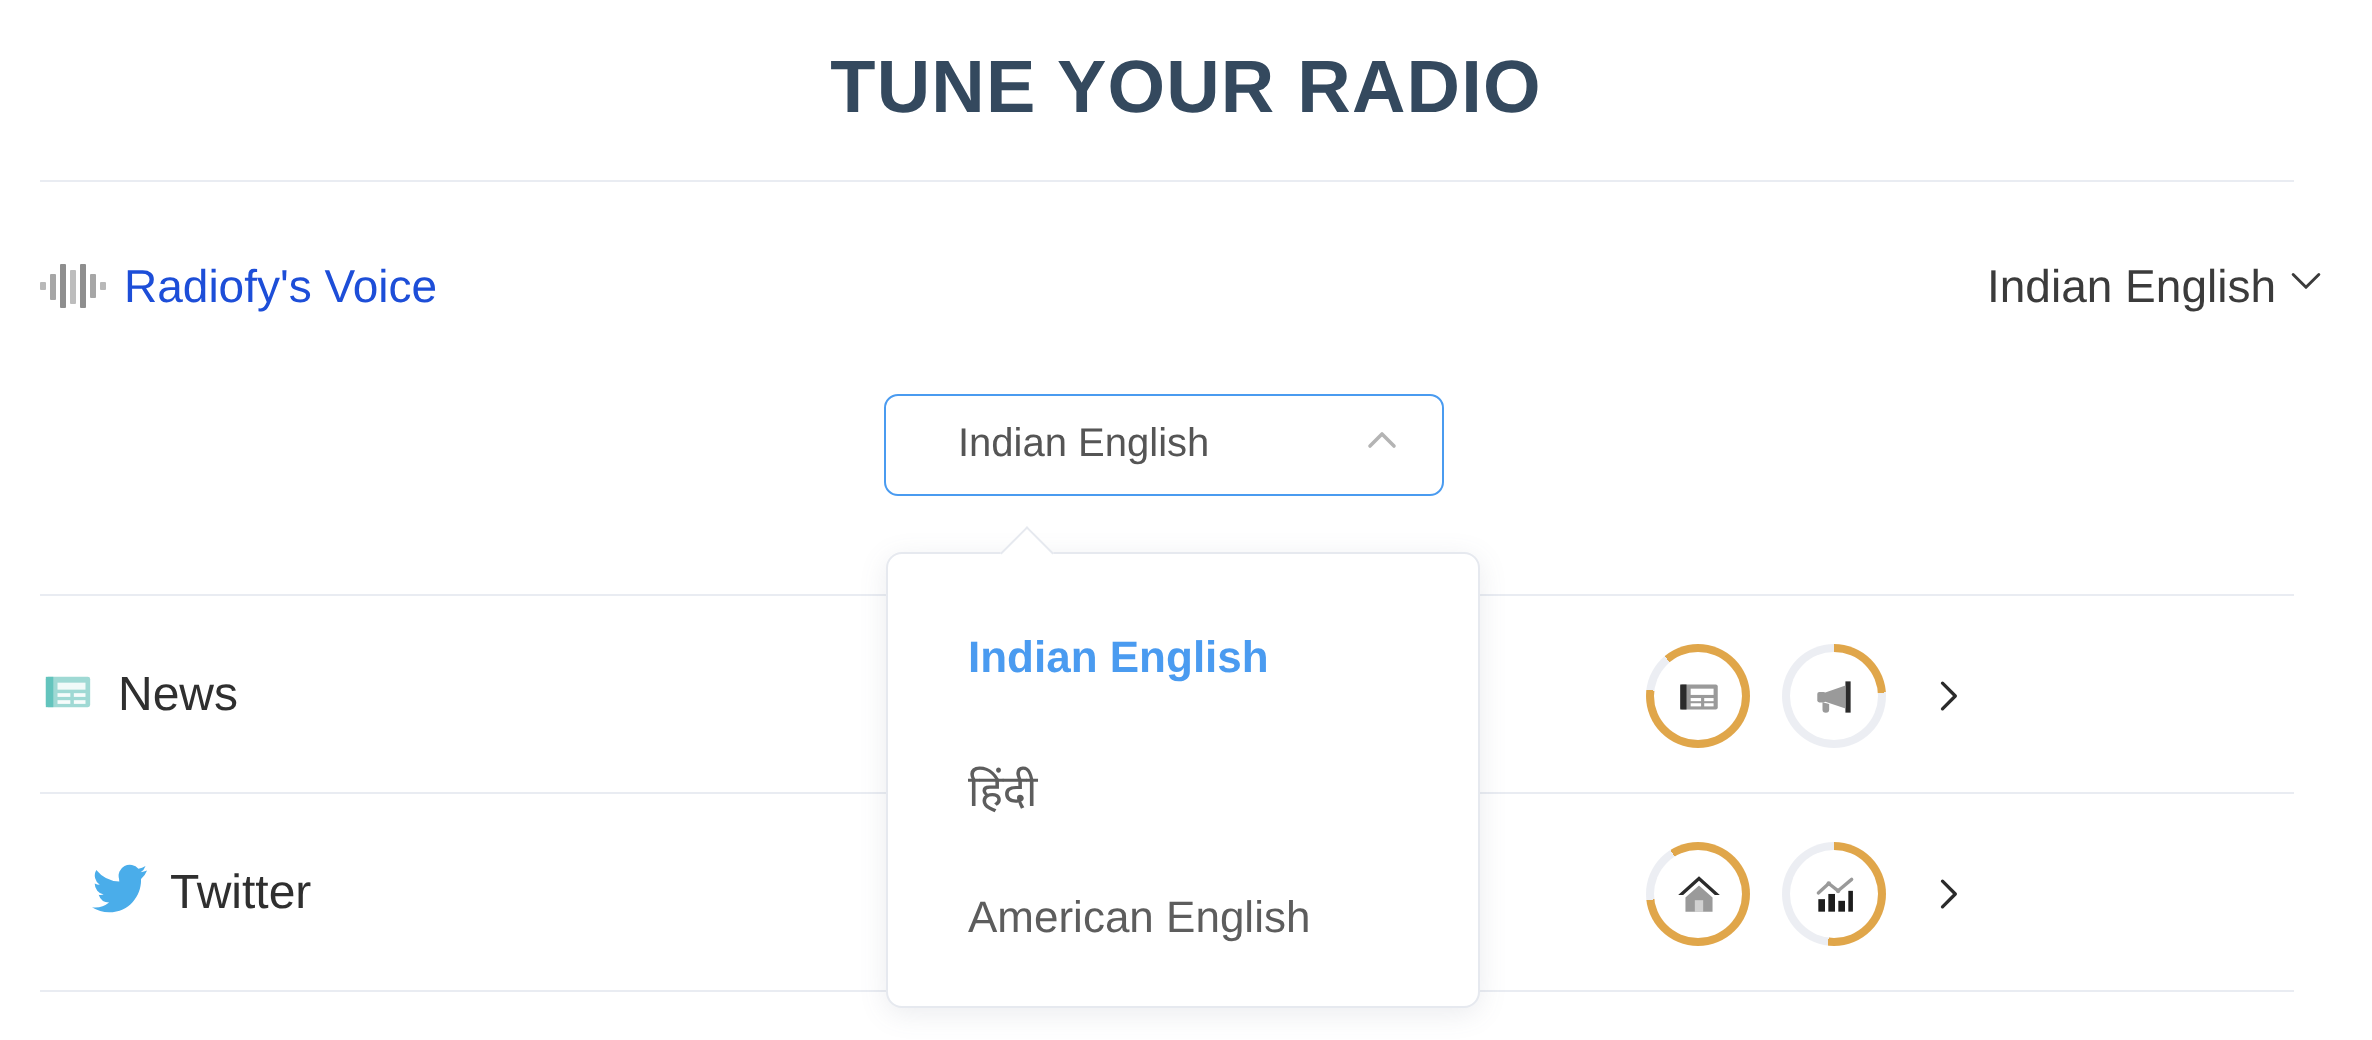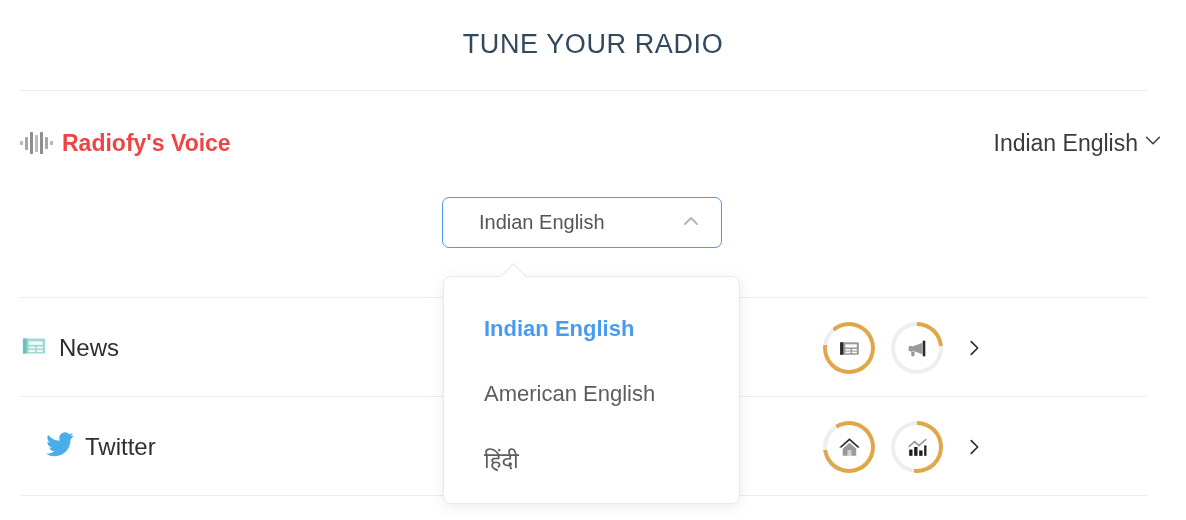--- a/index.html
+++ b/index.html
@@ -11,21 +11,21 @@
     overflow: hidden;
   }
   .page { position: relative; width: 1186px; height: 520px; background:#fff; }
 
   
   .title-bar {
     position: absolute; top: 0; left: 0; width: 1186px; height: 88px;
     display: flex; align-items: center; justify-content: center;
   }
   .page-title {
-    font-size: 27px; font-weight: normal; letter-spacing: 0.6px;
+    font-size: 37px; font-weight: bold; letter-spacing: 0.6px;
     color: #34495e;
   }
   .divider {
     position: absolute; left: 20px; width: 1127px; height: 1px;
     background: #e9ecf2;
   }
   .d-top    { top: 90px; }
   .d-news   { top: 297px; }
   .d-twitter{ top: 396px; }
   .d-bottom { top: 495px; }
@@ -38,21 +38,21 @@
   .voice-left { display: flex; align-items: center; margin-left: 20px; }
   .wave-icon { display: flex; align-items: center; height: 26px; gap: 2px; margin-right: 9px; }
   .wave-icon i { display: block; width: 3px; border-radius: 0.5px; background: #9a9a9a; }
   .wave-icon i:nth-child(1){ height: 4px;  background:#b8b8b8; }
   .wave-icon i:nth-child(2){ height: 13px; background:#a6a6a6; }
   .wave-icon i:nth-child(3){ height: 22px; background:#8e8e8e; }
   .wave-icon i:nth-child(4){ height: 17px; background:#bdbdbd; }
   .wave-icon i:nth-child(5){ height: 22px; background:#8e8e8e; }
   .wave-icon i:nth-child(6){ height: 12px; background:#a6a6a6; }
   .wave-icon i:nth-child(7){ height: 4px;  background:#b8b8b8; }
-  .voice-label { font-size: 23px; color: #ef4444; font-weight: bold; }
+  .voice-label { font-size: 23px; color: #1d4ed8; }
 
   .voice-right {
     margin-left: auto; margin-right: 22px;
     display: flex; align-items: center; gap: 4px;
     font-size: 23px; color: #3b3b3b; cursor: pointer;
   }
   .chev-down, .chev-up { display: inline-block; }
 
   
   .select-trigger {
@@ -148,24 +148,24 @@
         </svg>
     </span>
   </div>
 
   <div class="dropdown">
     <div class="dd-list">
       <div class="dd-item selected">
         <span>Indian English</span>
       </div>
       <div class="dd-item">
+        <span>हिंदी</span>
+      </div>
+      <div class="dd-item">
         <span>American English</span>
-      </div>
-      <div class="dd-item">
-        <span>हिंदी</span>
       </div>
     </div>
   </div>
 
   <div class="divider d-news"></div>
 
   <div class="src-row row-news">
     <div class="src-left">
       <span>
         <svg width="28" height="28" viewBox="0 0 24 24">

